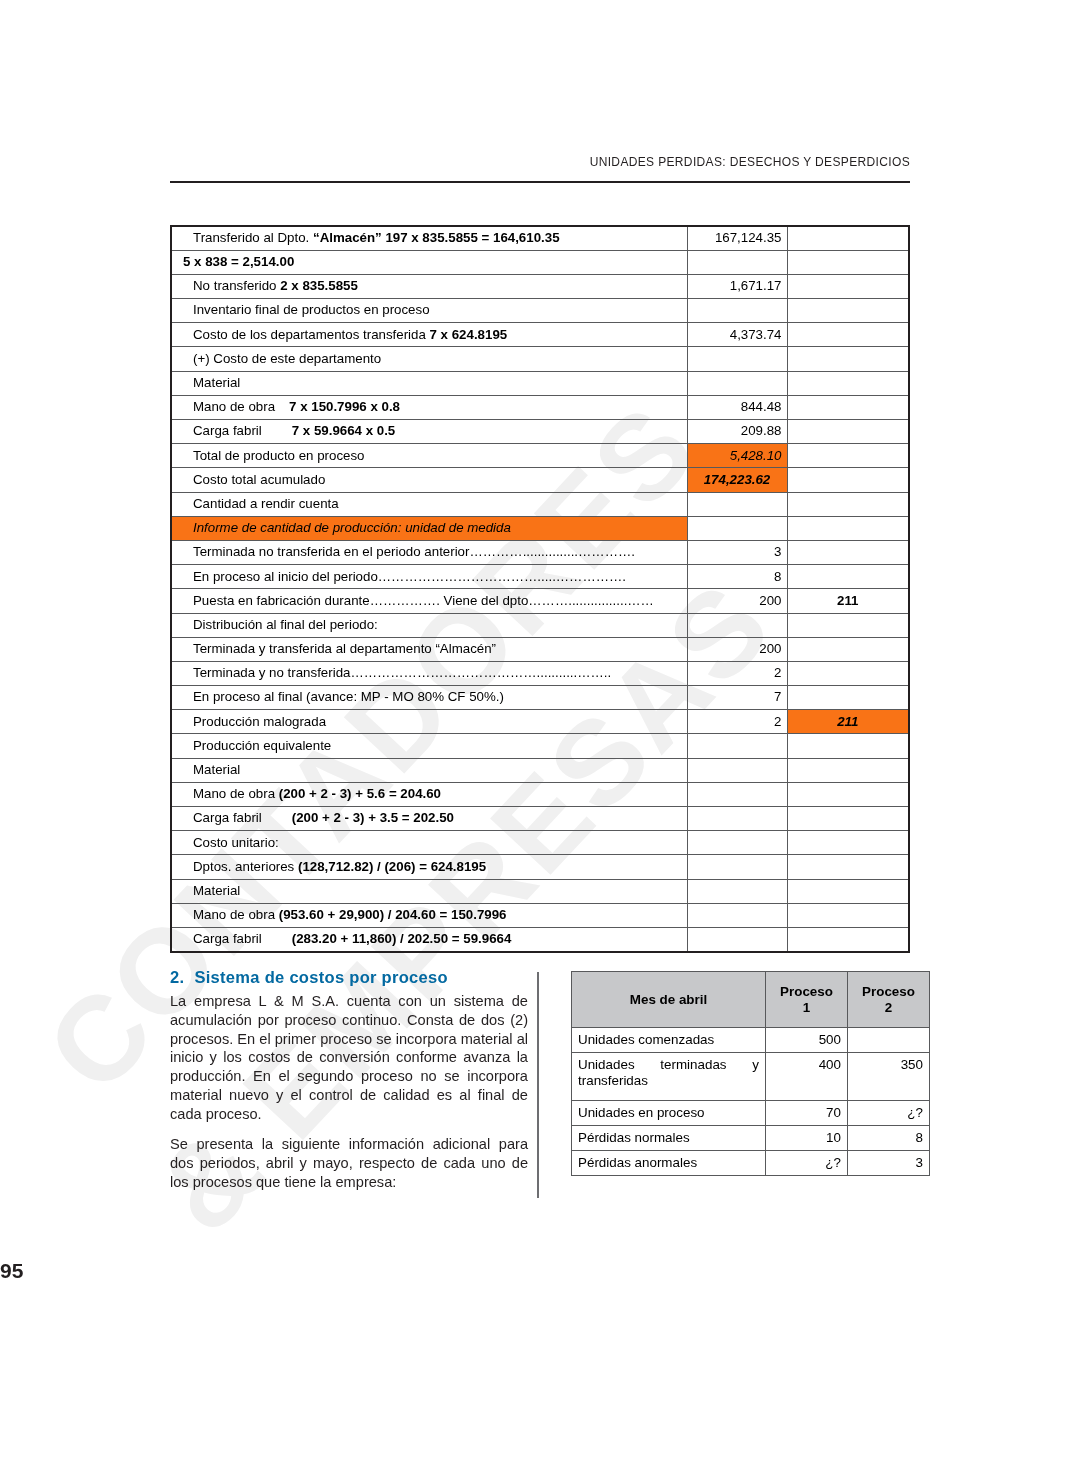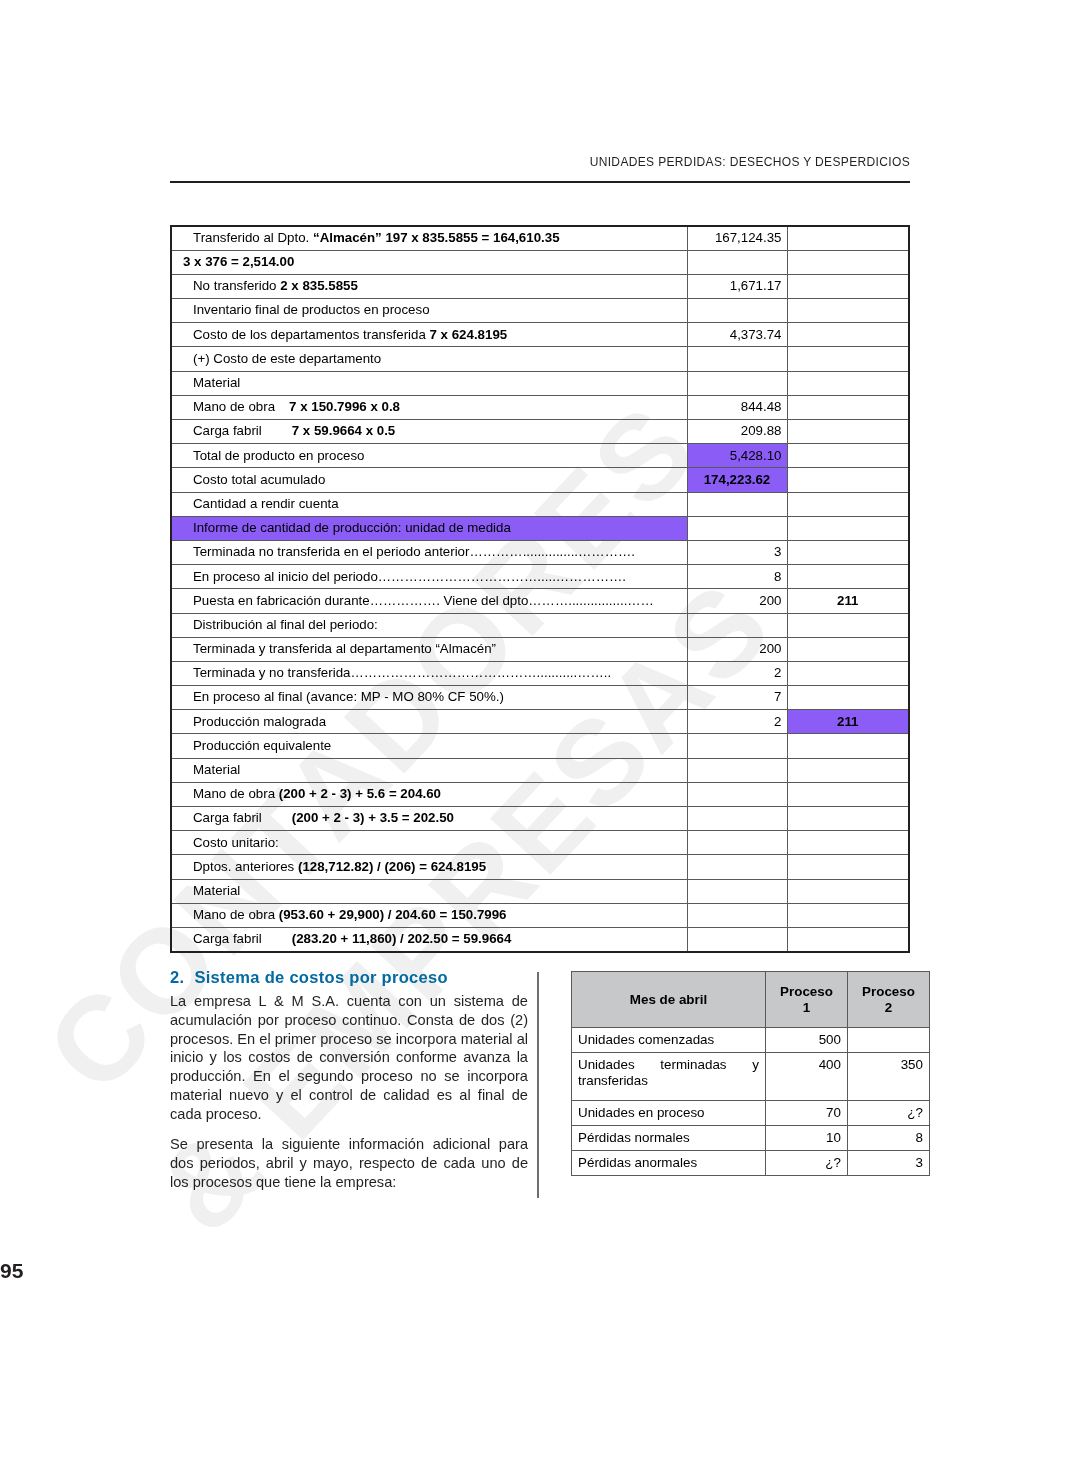--- a/index.html
+++ b/index.html
@@ -97,21 +97,21 @@
   }
   #ledger td.c-label { width: 516px; }
   #ledger td.c-v1 { width: 100px; text-align: right; }
   #ledger td.c-v2 { width: 122px; text-align: right; }
 
   #ledger tr.outer-top td { border-top: 2px solid #231f20; }
   #ledger tr.outer-bottom td { border-bottom: 2px solid #231f20; }
   #ledger td.edge-l { border-left: 2px solid #231f20; padding-left: 21px; }
   #ledger td.edge-r { border-right: 2px solid #231f20; margin-left: 32px; }
 
-  #ledger td.shade { background: #8b5cf6; }
+  #ledger td.shade { background: #f97316; font-style: italic; }
   #ledger td.b { font-weight: bold; text-align: center; }
   #ledger td.indent { padding-left: 11px; }
 
   #ledger .bold { font-weight: bold; }
   #ledger .gap { display: inline-block; width: 30px; }
   #ledger .gap-sm { display: inline-block; width: 14px; }
 
   
   #lower {
     position: absolute;
@@ -215,21 +215,21 @@
   <div class="head-rule"></div>
 
   <table id="ledger">
     <tbody>
         <tr class="outer-top">
           <td class="c-label edge-l"><span>Transferido al Dpto. </span><span class="bold">“Almacén” 197 x 835.5855 = 164,610.35</span></td>
           <td class="c-v1">167,124.35</td>
           <td class="c-v2 edge-r"></td>
         </tr>
         <tr>
-          <td class="c-label edge-l indent"><span class="bold">3 x 376 = 2,514.00</span></td>
+          <td class="c-label edge-l indent"><span class="bold">5 x 838 = 2,514.00</span></td>
           <td class="c-v1"></td>
           <td class="c-v2 edge-r"></td>
         </tr>
         <tr>
           <td class="c-label edge-l"><span>No transferido </span><span class="bold">2 x 835.5855</span></td>
           <td class="c-v1">1,671.17</td>
           <td class="c-v2 edge-r"></td>
         </tr>
         <tr>
           <td class="c-label edge-l"><span>Inventario final de productos en proceso</span></td>

